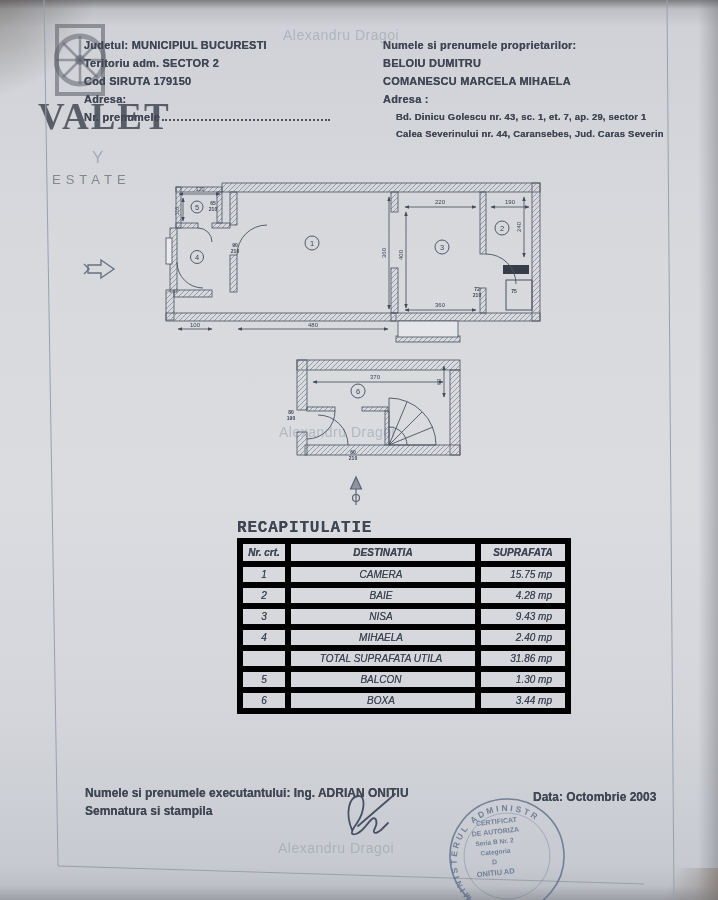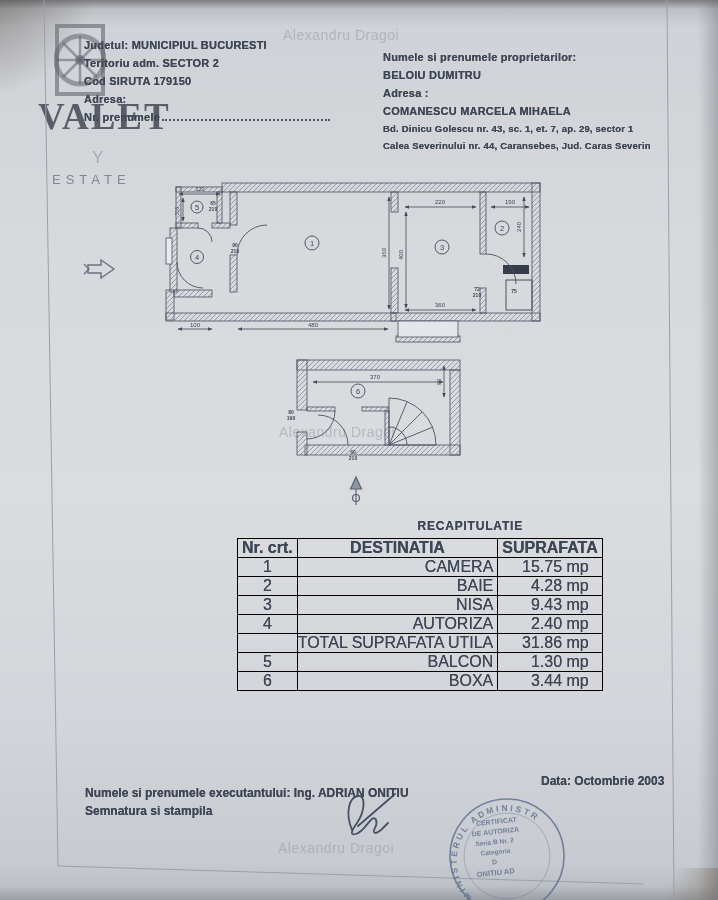--- a/index.html
+++ b/index.html
@@ -11,48 +11,48 @@
   .shade{position:absolute;pointer-events:none;}
   #tl-shadow{left:-25px;top:-25px;width:120px;height:130px;background:radial-gradient(circle at 0 0,rgba(62,54,46,.55),rgba(62,54,46,0) 70%);}
   #top-edge{left:0;top:0;width:718px;height:9px;background:linear-gradient(180deg,rgba(75,72,74,.5),rgba(75,72,74,0));}
   #right-edge{left:698px;top:0;width:20px;height:900px;background:linear-gradient(90deg,rgba(110,112,118,0),rgba(104,106,112,.4));}
   #br-corner{left:630px;top:868px;width:88px;height:32px;background:linear-gradient(115deg,rgba(122,106,90,0) 45%,rgba(122,106,90,.55));}
   #bottom-edge{left:0;top:886px;width:718px;height:14px;background:linear-gradient(180deg,rgba(120,120,126,0),rgba(118,118,124,.4));}
 
   .ink{color:#3e4553;text-shadow:0 0 .5px #4a5160;}
   .hdr-block{position:absolute;font-size:11px;line-height:18px;font-weight:bold;letter-spacing:.2px;}
   #hdr-left{left:84px;top:36px;width:260px;}
-  #hdr-right{left:383px;top:48px;width:300px;}
-  #hdr-right .small{font-size:9.5px;line-height:17px;}
+  #hdr-right{left:383px;top:36px;width:300px;}
+  #hdr-right .small{font-size:9.5px;line-height:17px;margin-left:13px;}
   .leader{display:inline-block;width:168px;border-bottom:2px dotted #4a5160;height:9px;margin-left:2px;}
 
   .wm-name{position:absolute;font-size:14px;letter-spacing:.5px;color:rgba(148,156,168,.55);font-weight:400;white-space:nowrap;}
   #wm1{left:283px;top:27px;}
   #wm2{left:279px;top:424px;}
   #wm3{left:278px;top:840px;}
   #logo-wheel{position:absolute;left:54px;top:22px;}
   #logo-text{position:absolute;left:38px;top:95px;font-family:"Liberation Serif",serif;font-weight:bold;font-size:37px;letter-spacing:2px;color:rgba(58,62,74,.8);}
   #logo-sub{position:absolute;left:52px;top:128px;font-size:13px;letter-spacing:5px;color:rgba(108,114,126,.8);margin-top:44px;}
   #logo-mark{position:absolute;left:92px;top:148px;font-size:17px;color:rgba(130,136,148,.55);}
 
-  #recap-title{position:absolute;left:237px;top:519px;width:286px;text-align:right;font-size:12px;font-weight:bold;letter-spacing:.8px;}
+  #recap-title{position:absolute;left:237px;top:519px;width:286px;text-align:left;font-size:16px;font-weight:bold;letter-spacing:.8px;font-family:Liberation Mono, monospace;}
   #recap-table{position:absolute;left:237px;top:538px;border-collapse:collapse;table-layout:fixed;}
-  #recap-table th,#recap-table td{border:1px solid #000000;font-size:16px;color:#3e4553;text-shadow:0 0 .4px #4a5160;padding:0 4px;height:15px;white-space:nowrap;overflow:hidden;}
+  #recap-table th,#recap-table td{border:6px solid #000000;font-size:10px;color:#3e4553;text-shadow:0 0 .4px #4a5160;padding:0 4px;height:15px;white-space:nowrap;overflow:hidden;font-style:italic;}
   #recap-table th{height:17px;font-weight:bold;}
   #recap-table .w0{width:34px;}
   #recap-table .w1{width:176px;}
   #recap-table .w2{width:76px;}
   #recap-table td.c0{text-align:center;}
-  #recap-table td.c1{text-align:right;padding-left:0;}
+  #recap-table td.c1{text-align:center;padding-left:0;}
   #recap-table td.c2{text-align:right;padding-right:13px;}
 
   .ftr{position:absolute;font-size:12px;font-weight:bold;}
   #ftr-l1{left:85px;top:786px;}
   #ftr-l2{left:85px;top:804px;}
-  #ftr-date{left:533px;top:774px;margin-left:8px;}
+  #ftr-date{left:533px;top:790px;}
 
   svg text{font-family:"Liberation Sans",sans-serif;}
 </style>
 </head>
 <body>
 
 <div class="shade" id="tl-shadow"></div>
 <div class="shade" id="top-edge"></div>
 <div class="shade" id="right-edge"></div>
 <div class="shade" id="br-corner"></div>
@@ -80,22 +80,22 @@
 <div class="hdr-block ink" id="hdr-left">
   <div>Judetul: MUNICIPIUL BUCURESTI</div>
   <div>Teritoriu adm. SECTOR 2</div>
   <div>Cod SIRUTA 179150</div>
   <div>Adresa:</div>
   <div><span>Nr. prenumele</span><span class="leader"></span></div>
 </div>
 <div class="hdr-block ink" id="hdr-right">
   <div>Numele si prenumele proprietarilor:</div>
   <div>BELOIU DUMITRU</div>
+  <div>COMANESCU MARCELA MIHAELA</div>
   <div>Adresa :</div>
-  <div>COMANESCU MARCELA MIHAELA</div>
   <div class="small">Bd. Dinicu Golescu nr. 43, sc. 1, et. 7, ap. 29, sector 1</div>
   <div class="small">Calea Severinului nr. 44, Caransebes, Jud. Caras Severin</div>
 </div>
 
 <svg width="718" height="900" style="position:absolute;left:0;top:0;">
   <defs>
     <pattern id="hatch" patternUnits="userSpaceOnUse" width="5" height="5">
       <path d="M0 5 L5 0" stroke="#959ba7" stroke-width="1"></path>
     </pattern>
     <marker id="da" markerWidth="7" markerHeight="7" refX="5.5" refY="3" orient="auto-start-reverse">
@@ -285,21 +285,21 @@
         <td class="c1">BAIE</td>
         <td class="c2">4.28 mp</td>
       </tr>
       <tr>
         <td class="c0">3</td>
         <td class="c1">NISA</td>
         <td class="c2">9.43 mp</td>
       </tr>
       <tr>
         <td class="c0">4</td>
-        <td class="c1">AUTORIZA</td>
+        <td class="c1">MIHAELA</td>
         <td class="c2">2.40 mp</td>
       </tr>
       <tr>
         <td class="c0"></td>
         <td class="c1">TOTAL SUPRAFATA UTILA</td>
         <td class="c2">31.86 mp</td>
       </tr>
       <tr>
         <td class="c0">5</td>
         <td class="c1">BALCON</td>

